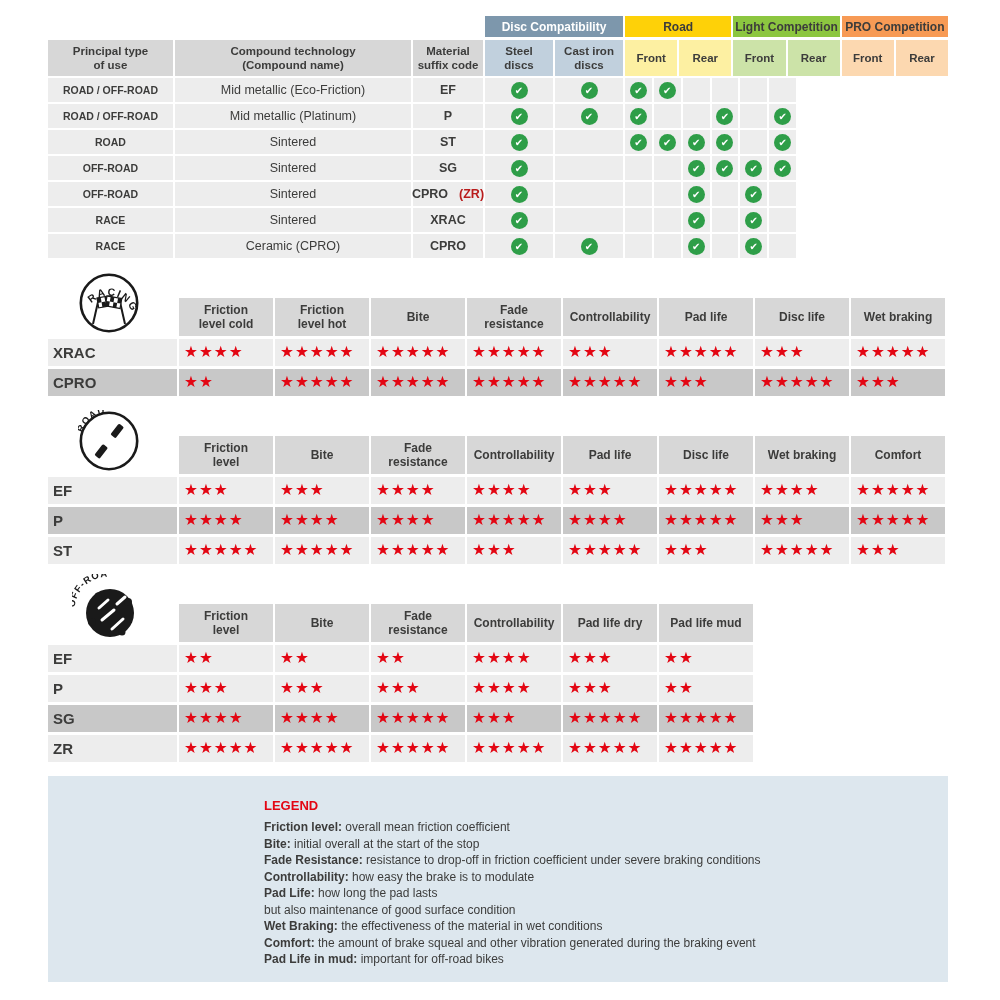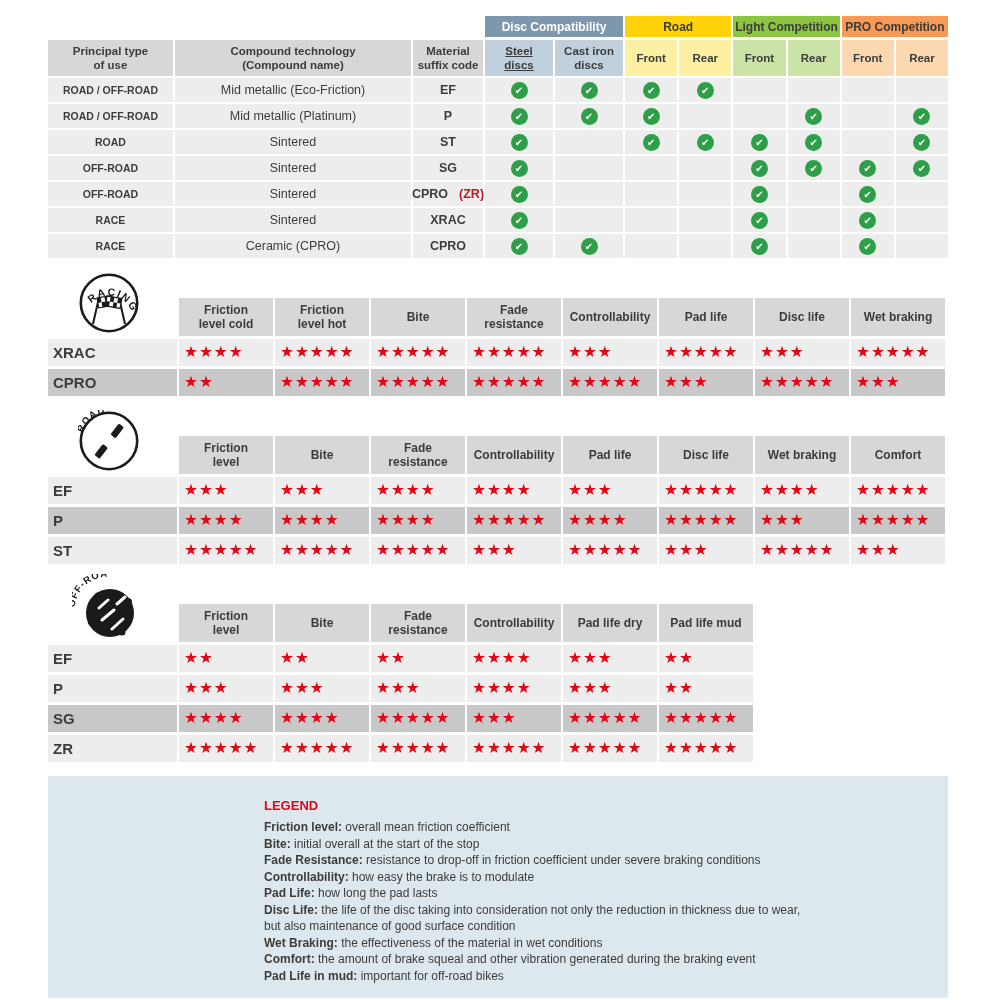--- a/index.html
+++ b/index.html
@@ -12,21 +12,21 @@
   
   .compat-grid{display:grid;grid-template-columns:125px 236px 70px 68px 68px repeat(6,1fr);column-gap:2px;width:900px}
   .group-row{margin-bottom:3px}
   .group-spacer{grid-column:1/4}
   .group-cell{grid-column:span 2;height:21px;display:flex;align-items:center;justify-content:center;
     font-size:12px;font-weight:bold}
   .header-row{margin-bottom:2px}
   .hcell{height:36px;display:flex;align-items:center;justify-content:center;text-align:center;
     font-size:11.5px;font-weight:bold;background:#d7d7d7;white-space:pre-line;line-height:1.25}
   .compat-body{display:grid;grid-template-columns:125px 236px 70px 68px 68px repeat(6,1fr);
-    column-gap:2px;row-gap:2px;grid-auto-rows:24px;width:900px}
+    column-gap:2px;row-gap:2px;grid-auto-rows:24px;width:748px}
   .cell{background:#ededed;display:flex;align-items:center;justify-content:center;text-align:center}
   .cell.use{font-size:10.5px;font-weight:bold}
   .cell.compound{font-size:12.5px}
   .cell.code{font-size:12.5px;font-weight:bold}
   .code-note{color:#b91c1c;margin-left:11px;font-weight:bold}
   .check{width:17px;height:17px;border-radius:50%;color:#fff;font-size:10px;font-weight:bold;
     display:flex;align-items:center;justify-content:center;font-family:"DejaVu Sans",sans-serif;
     background:var(--check,#2e9e48)}
 
   
@@ -64,21 +64,21 @@
         <div class="group-cell" style="background: rgb(140, 198, 64); color: rgb(60, 60, 59);">Light Competition</div>
         <div class="group-cell" style="background: rgb(247, 154, 85); color: rgb(60, 60, 59);">PRO Competition</div>
       </div>
     <div class="compat-grid header-row">
         <div class="hcell">Principal type
 of use</div>
         <div class="hcell">Compound technology
 (Compound name)</div>
         <div class="hcell">Material
 suffix code</div>
-        <div class="hcell" style="background: rgb(193, 208, 221); text-decoration: underline;">Steel
+        <div class="hcell" style="background: rgb(193, 208, 221);">Steel
 discs</div>
         <div class="hcell" style="background: rgb(193, 208, 221);">Cast iron
 discs</div>
         <div class="hcell" style="background: rgb(253, 240, 162);">Front</div>
         <div class="hcell" style="background: rgb(253, 240, 162);">Rear</div>
         <div class="hcell" style="background: rgb(204, 227, 168);">Front</div>
         <div class="hcell" style="background: rgb(204, 227, 168);">Rear</div>
         <div class="hcell" style="background: rgb(252, 216, 176);">Front</div>
         <div class="hcell" style="background: rgb(252, 216, 176);">Rear</div>
       </div>
@@ -546,21 +546,20 @@
   </section>
 
   <div class="legend">
     <div class="legend-title">LEGEND</div>
     <div>
         <div class="legend-line"><span class="term">Friction level: </span><span class="desc">overall mean friction coefficient</span></div>
         <div class="legend-line"><span class="term">Bite: </span><span class="desc">initial overall at the start of the stop</span></div>
         <div class="legend-line"><span class="term">Fade Resistance: </span><span class="desc">resistance to drop-off in friction coefficient under severe braking conditions</span></div>
         <div class="legend-line"><span class="term">Controllability: </span><span class="desc">how easy the brake is to modulate</span></div>
         <div class="legend-line"><span class="term">Pad Life: </span><span class="desc">how long the pad lasts</span></div>
-        <div class="legend-line"><span class="term">Disc Life: </span><span class="desc">the life of the disc taking into consideration not only the reduction in thickness due to wear,</span></div>
         <div class="legend-line"><span class="desc">but also maintenance of good surface condition</span></div>
         <div class="legend-line"><span class="term">Wet Braking: </span><span class="desc">the effectiveness of the material in wet conditions</span></div>
         <div class="legend-line"><span class="term">Comfort: </span><span class="desc">the amount of brake squeal and other vibration generated during the braking event</span></div>
         <div class="legend-line"><span class="term">Pad Life in mud: </span><span class="desc">important for off-road bikes</span></div>
       </div>
   </div>
 
 </div>
 
 </body></html>

